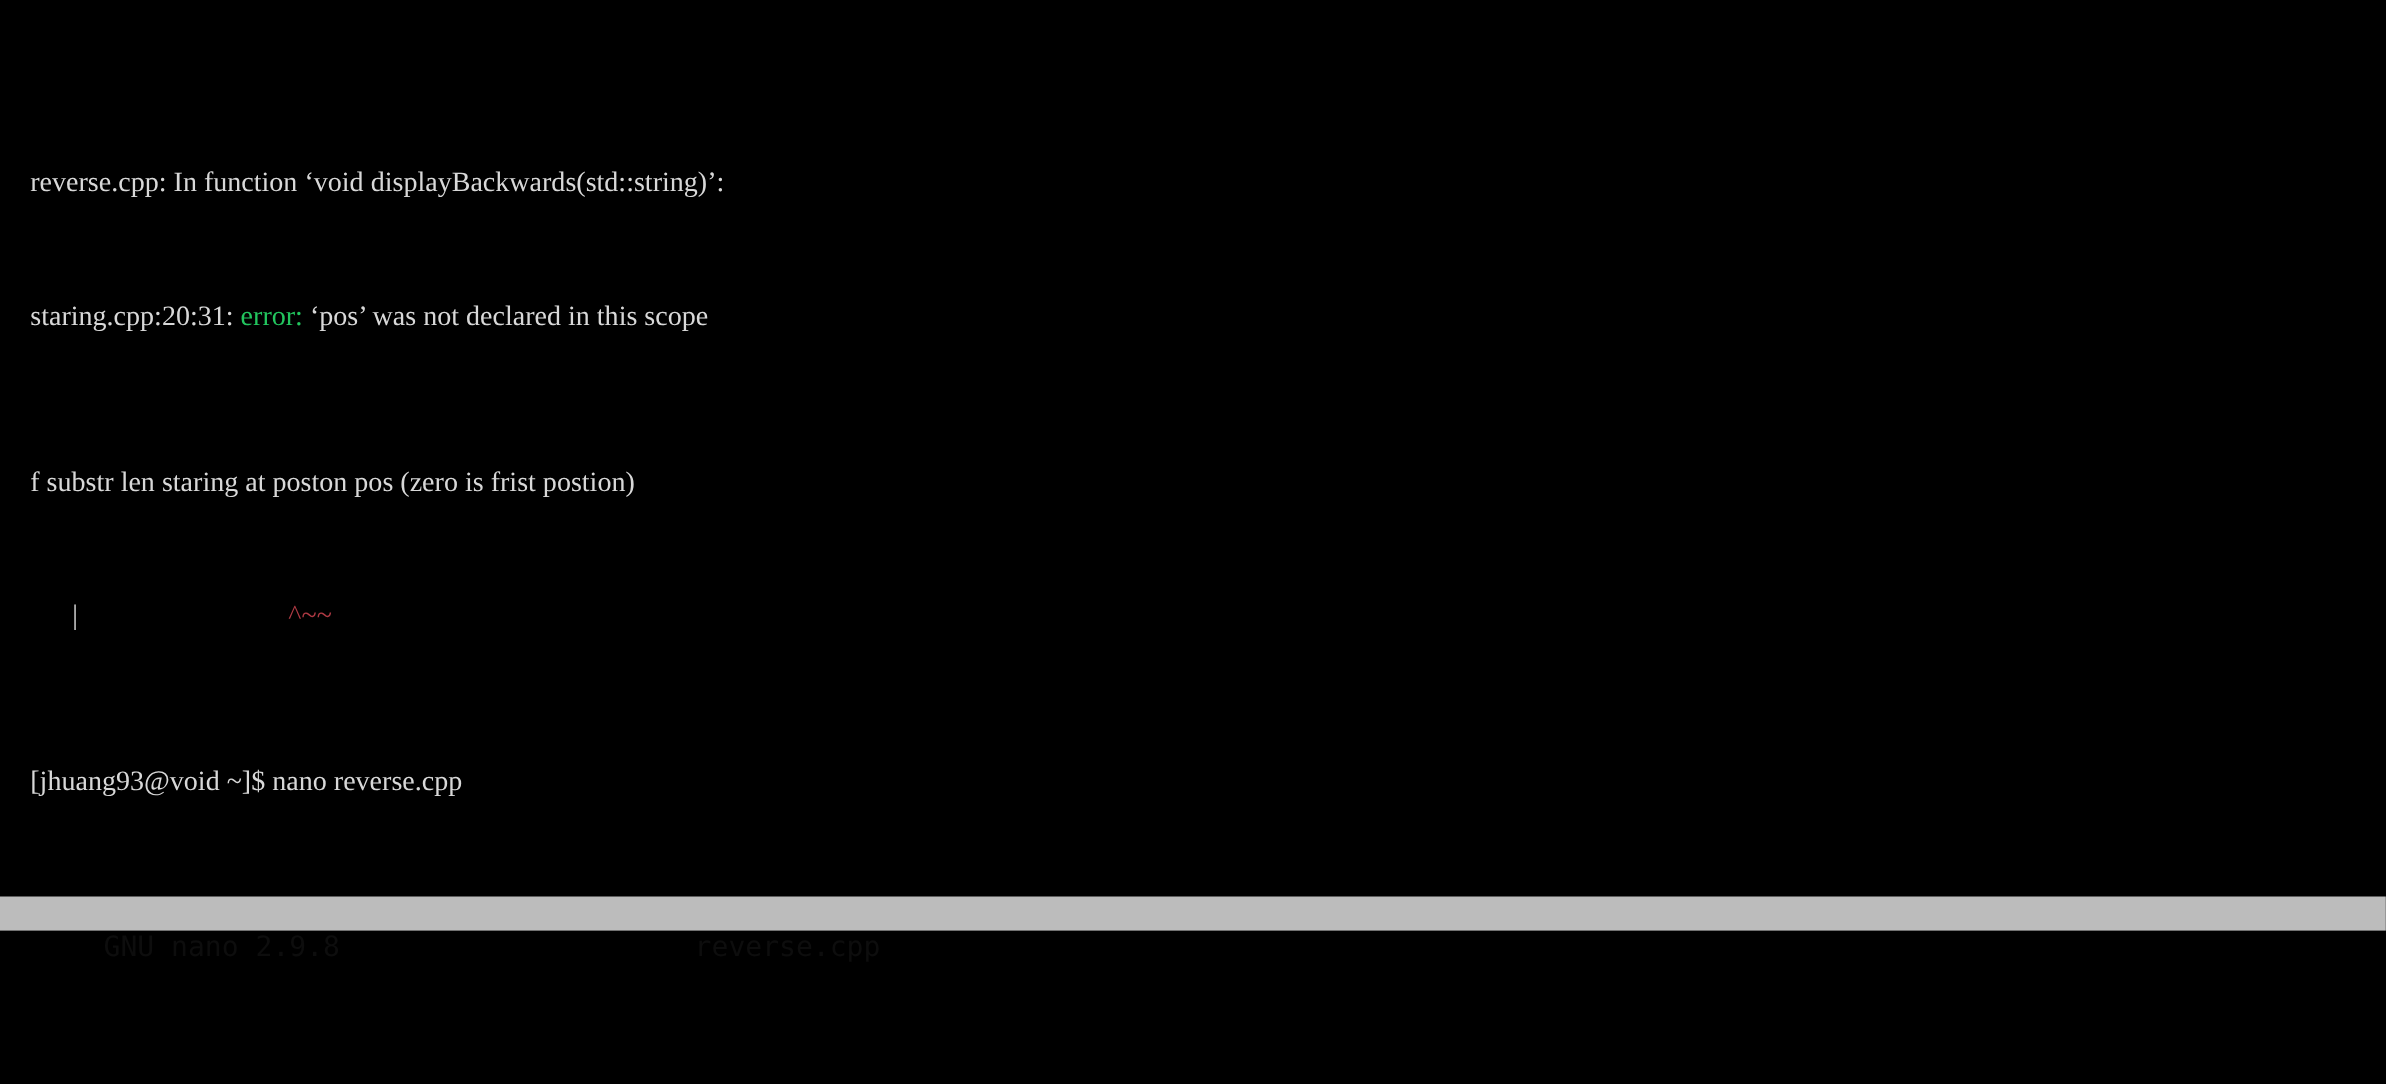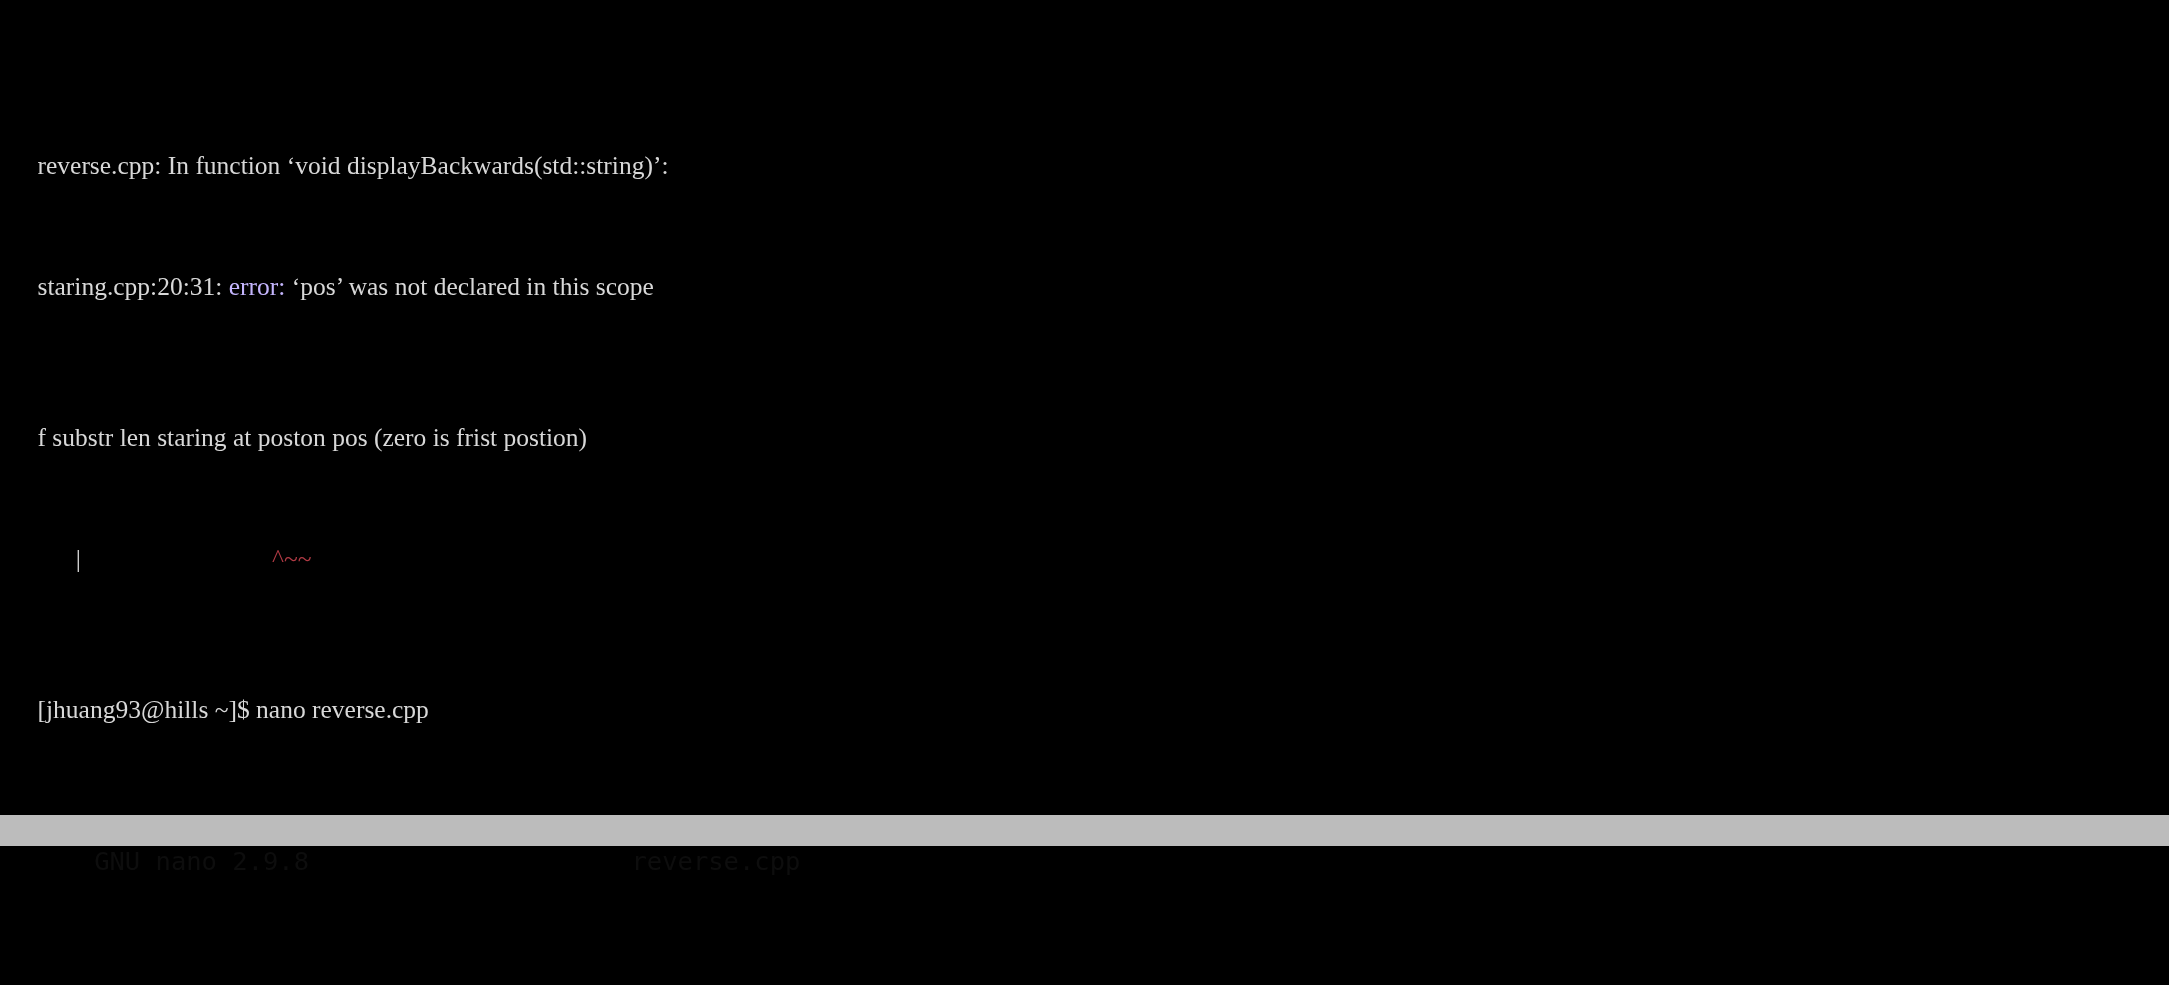--- a/index.html
+++ b/index.html
@@ -22,27 +22,27 @@
     background: #000000;
     font-size: 25.5px;
     line-height: 30.2px;
     letter-spacing: 0px;
     white-space: pre;
   }
 
   .term-line {
     white-space: pre;
     height: 30.2px;
-    padding-left: 12px;
+    padding-left: 2px;
     font-family: Liberation Serif, serif;
   }
 
   
   .fg-default { color: #d8d8d8; }
-  .fg-red     { color: #c4b5fd; text-align: center; }
+  .fg-red     { color: #22c55e; text-align: center; }
   .fg-darkred { color: #b03a44; }
 
   
   .nano-titlebar {
     background: #bcbcbc;
     color: #0d0d0d;
     height: 30.2px;
     line-height: 30.2px;
     white-space: pre;
     padding-left: 2px;
@@ -68,21 +68,21 @@
   <div class="term-line">
     <span class="fg-default">f substr len staring at poston pos (zero is frist postion)</span>
   </div>
 
   <div class="term-line">
     <span class="fg-default">      |</span><span class="fg-darkred">                              ^~~</span>
   </div>
 
   
   <div class="term-line">
-    <span class="fg-default">[jhuang93@hills ~]$ </span><span class="fg-default">nano reverse.cpp</span>
+    <span class="fg-default">[jhuang93@void ~]$ </span><span class="fg-default">nano reverse.cpp</span>
   </div>
 
   
   <div class="nano-titlebar">
     <span>  GNU nano 2.9.8</span><span id="title-gap">                     </span><span>reverse.cpp</span>
   </div>
 
   
   
 

